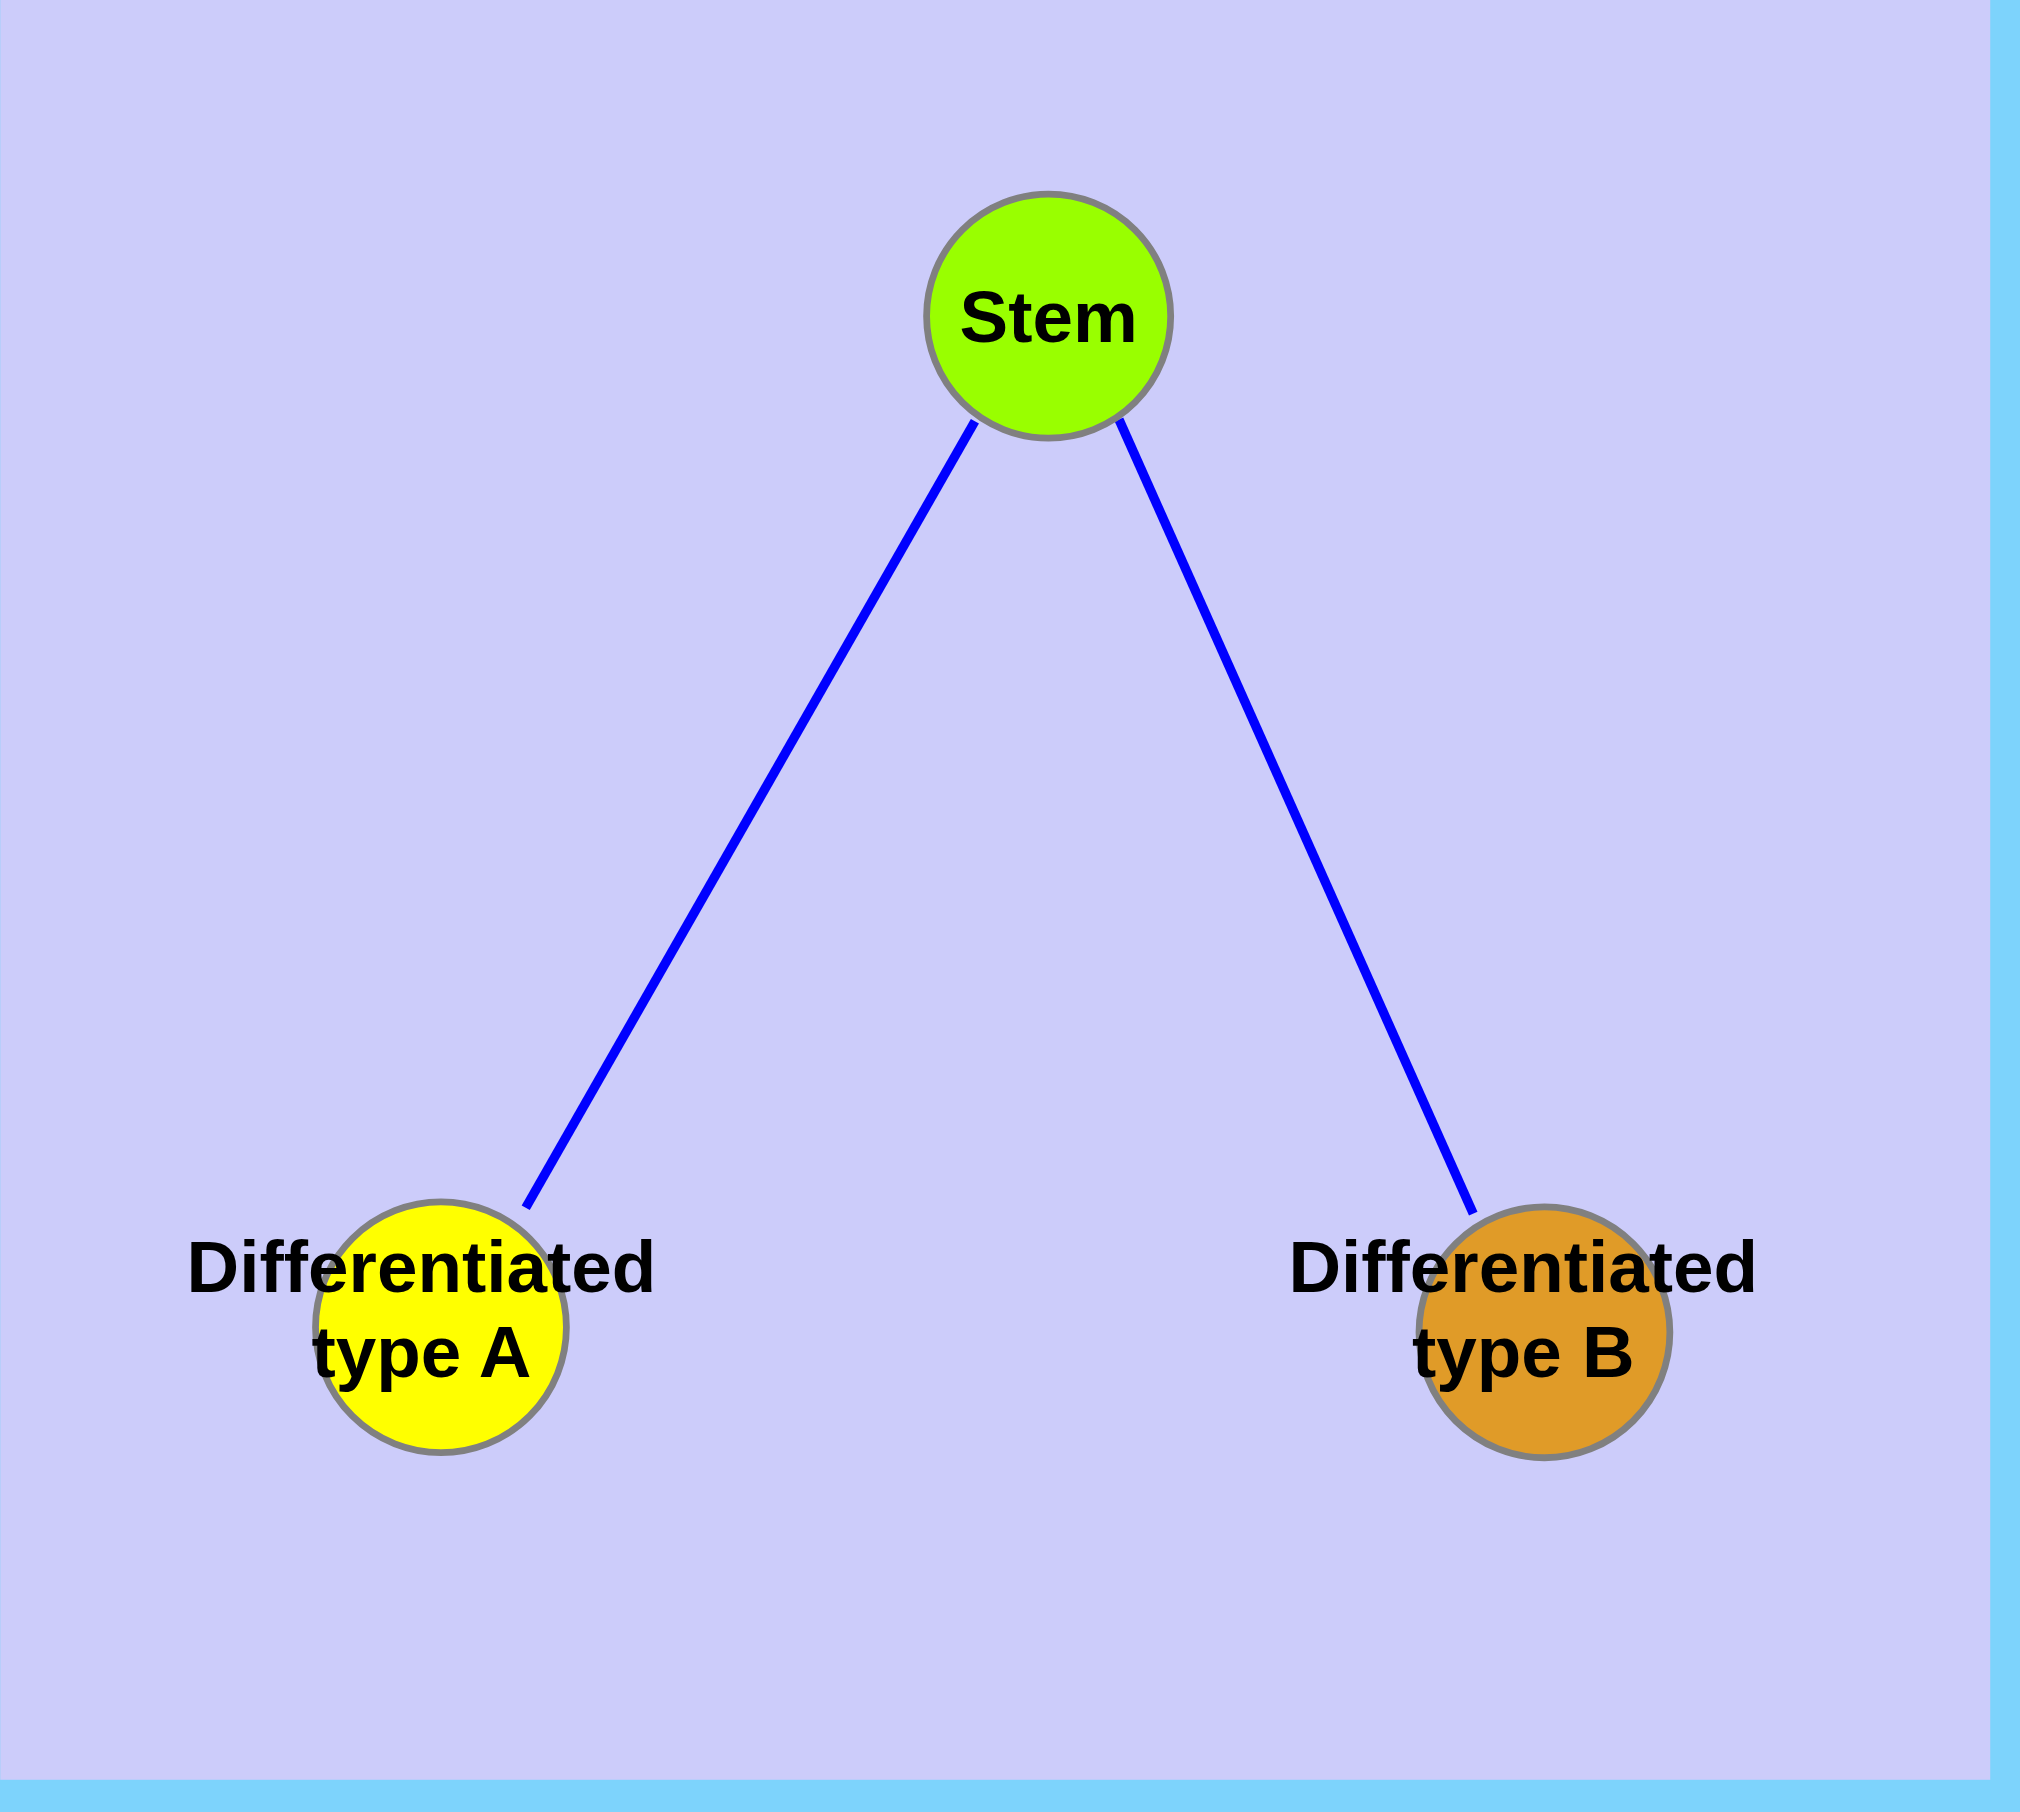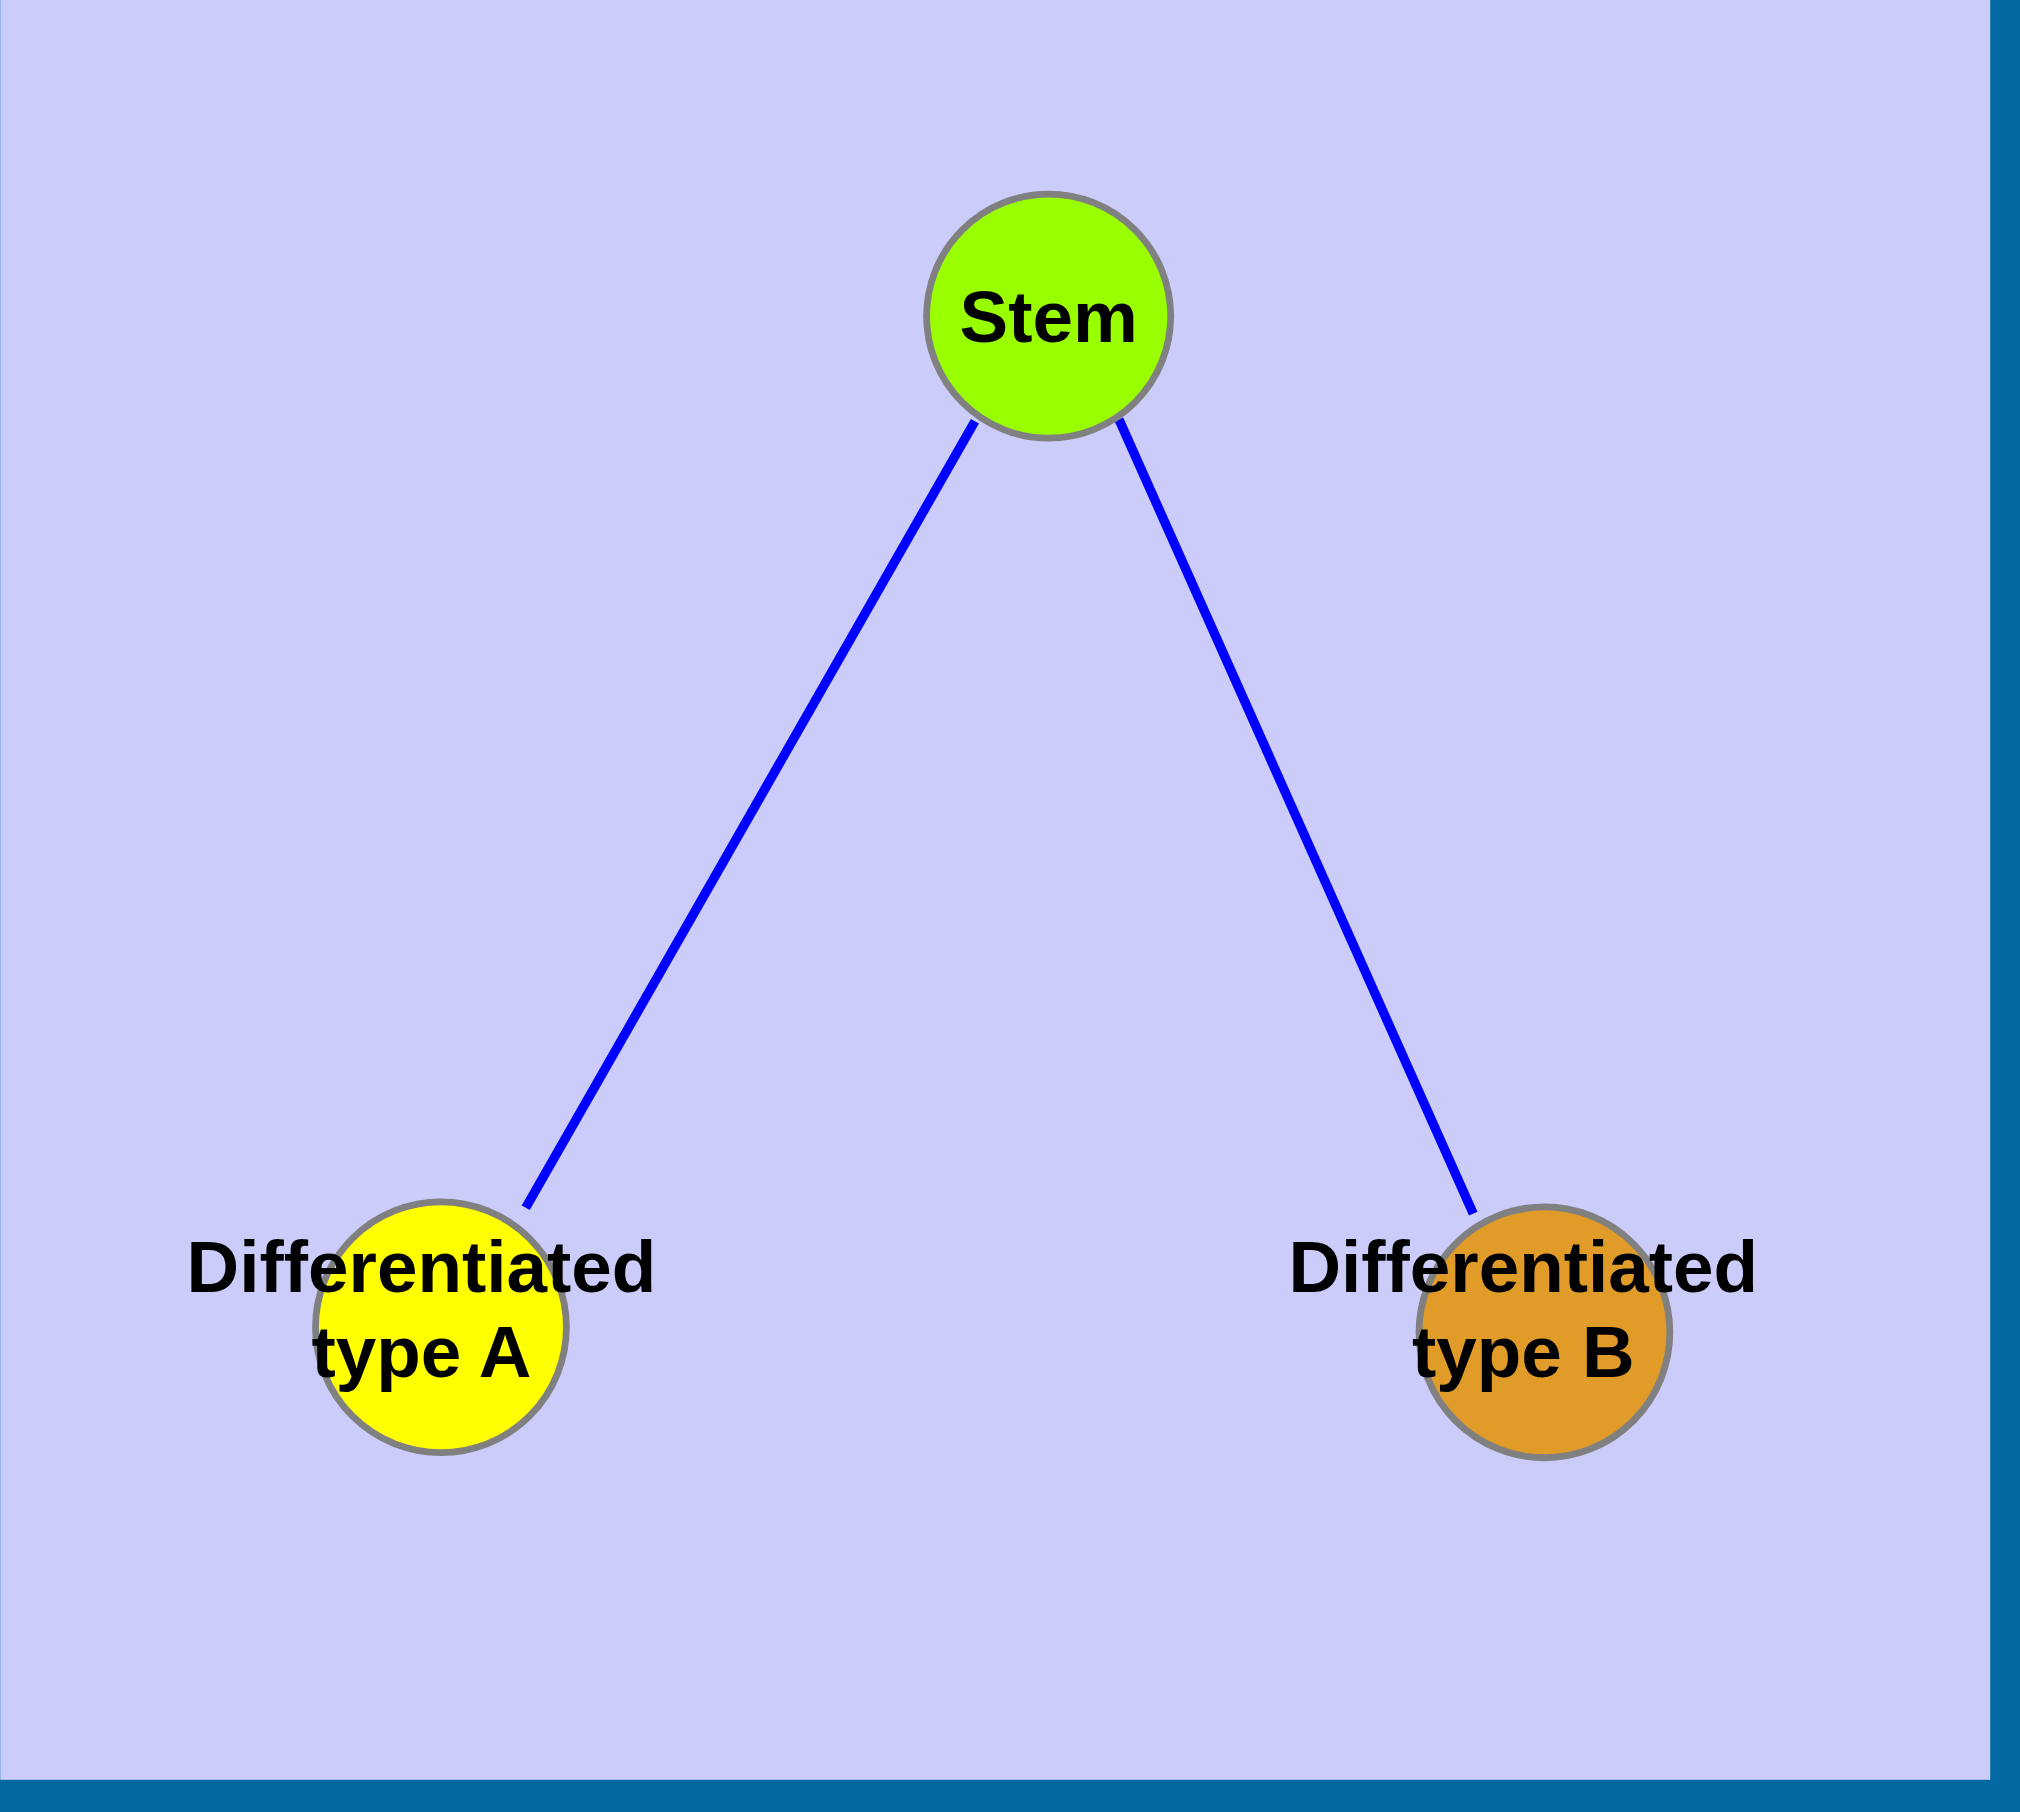--- a/index.html
+++ b/index.html
@@ -10,21 +10,21 @@
   body {
     width: 2021px;
     height: 1812px;
     font-family: "Liberation Sans", sans-serif;
     overflow: hidden;
   }
   #diagram-root {
     position: relative;
     width: 2021px;
     height: 1812px;
-    background: #0369a1;
+    background: #7dd3fc;
   }
   #graph-canvas {
     position: absolute;
     top: 0;
     left: 0;
     width: 2021px;
     height: 1812px;
     display: block;
   }
   .node-label-text {

